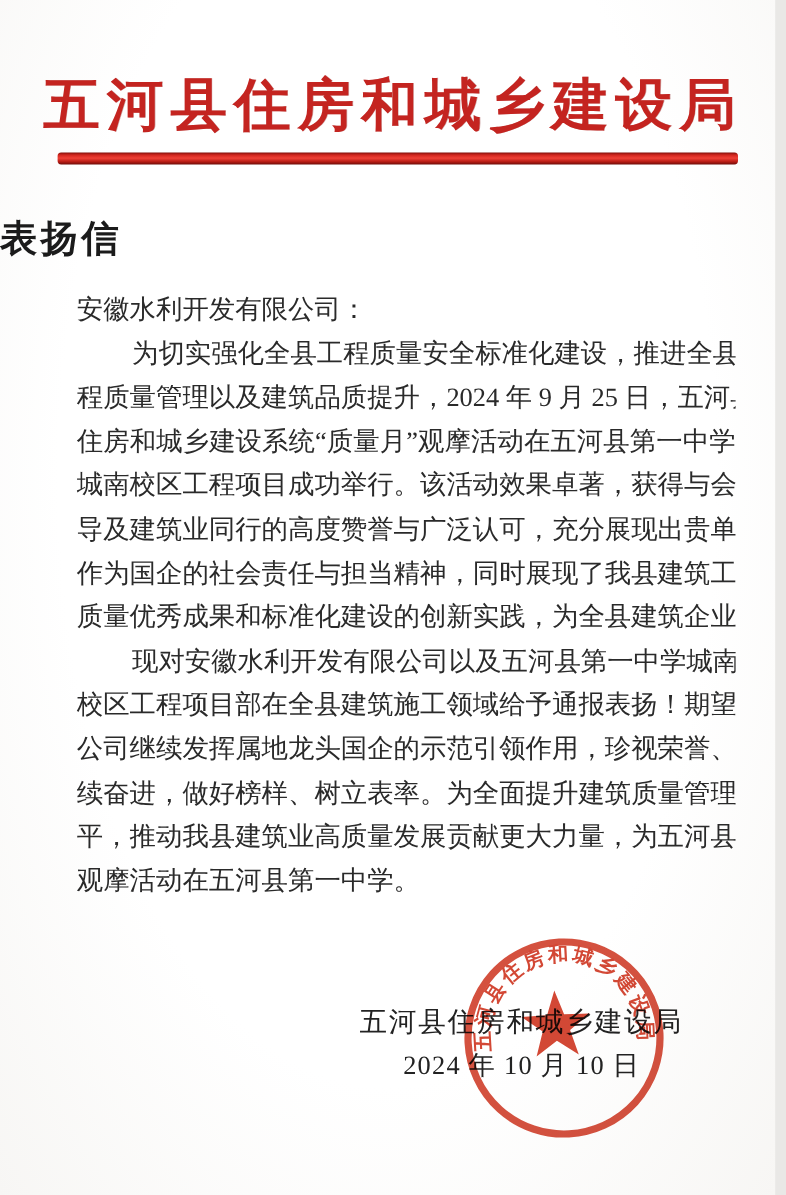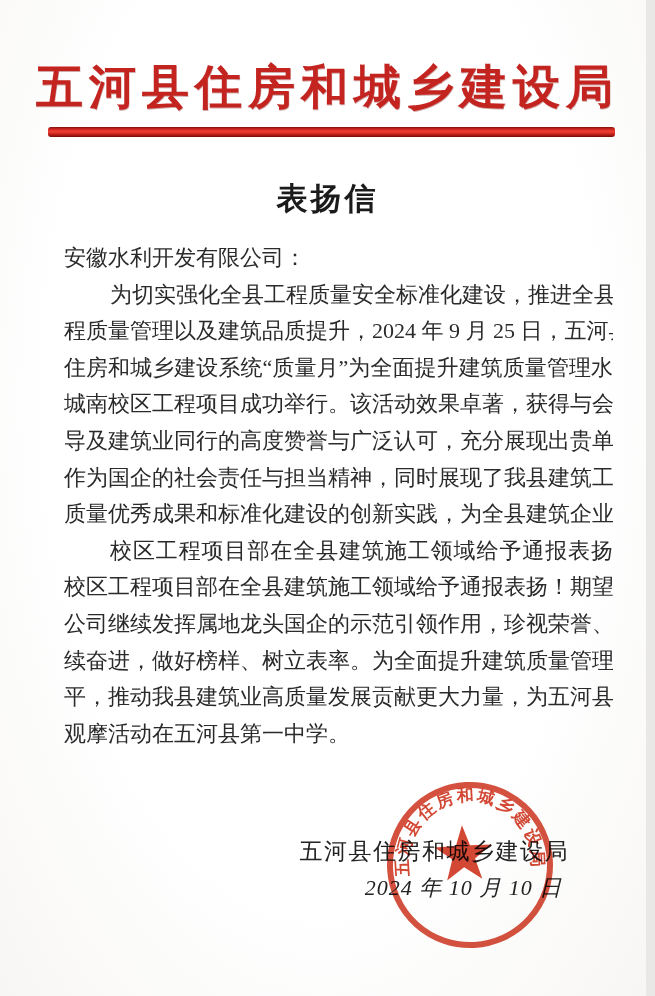--- a/index.html
+++ b/index.html
@@ -22,21 +22,21 @@
     text-shadow:0.5px 0.5px 0 rgba(120,10,8,0.35);
     white-space:nowrap;
   }
   .header-rule{
     position:absolute;top:127px;left:48px;width:567px;height:10px;
     border-radius:3px;
     background:linear-gradient(to bottom,#7e0f0a 0%,#d2261e 22%,#ef4036 48%,#b71b14 78%,#6f0d09 100%);
   }
   .letter-title{
     position:absolute;top:178px;left:0;width:655px;
-    text-align:center;
+    text-align:left;
     font-size:31px;font-weight:bold;letter-spacing:3px;
     color:#1b1b1b;
   }
   .body-text{
     position:absolute;top:240px;left:64px;width:549px;
     font-size:22px;line-height:36.6px;
     color:#2a2a2a;
   }
   .line{
     height:36.6px;overflow:hidden;white-space:nowrap;
@@ -45,23 +45,22 @@
   }
   .line.short{text-align-last:left;}
   .line.indent{padding-left:46px;}
   .signature{
     position:absolute;top:836px;right:77px;
     font-size:23px;letter-spacing:1.5px;color:#222;
     white-space:nowrap;
   }
   .date-line{
     position:absolute;top:873px;left:336px;width:255px;
-    text-align:center;font-size:22px;letter-spacing:1px;color:#222;
+    font-size:22px;letter-spacing:1px;color:#222;
     white-space:nowrap;
-    font-style:italic;
   }
   .seal{
     position:absolute;left:380px;top:775px;width:180px;height:180px;
     mix-blend-mode:multiply;opacity:0.92;
     transform:rotate(-3deg);
   }
 </style>
 </head>
 <body>
 
@@ -71,27 +70,27 @@
 
   <div class="header-rule"></div>
 
   <div class="letter-title">表扬信</div>
 
   <div class="body-text">
     <div class="line short">安徽水利开发有限公司：</div>
 
     <div class="line indent">为切实强化全县工程质量安全标准化建设，推进全县工</div>
     <div class="line">程质量管理以及建筑品质提升，2024 年 9 月 25 日，五河县</div>
-    <div class="line">住房和城乡建设系统“质量月”为全面提升建筑质量管理水</div>
+    <div class="line">住房和城乡建设系统“质量月”观摩活动在五河县第一中学</div>
     <div class="line">城南校区工程项目成功举行。该活动效果卓著，获得与会领</div>
     <div class="line">导及建筑业同行的高度赞誉与广泛认可，充分展现出贵单位</div>
     <div class="line">作为国企的社会责任与担当精神，同时展现了我县建筑工程</div>
     <div class="line">质量优秀成果和标准化建设的创新实践，为全县建筑企业树</div>
 
-    <div class="line indent">校区工程项目部在全县建筑施工领域给予通报表扬</div>
+    <div class="line indent">现对安徽水利开发有限公司以及五河县第一中学城南</div>
     <div class="line">校区工程项目部在全县建筑施工领域给予通报表扬！期望贵</div>
     <div class="line">公司继续发挥属地龙头国企的示范引领作用，珍视荣誉、继</div>
     <div class="line">续奋进，做好榜样、树立表率。为全面提升建筑质量管理水</div>
     <div class="line">平，推动我县建筑业高质量发展贡献更大力量，为五河县的</div>
     <div class="line short">观摩活动在五河县第一中学。</div>
   </div>
 
   <div class="signature">五河县住房和城乡建设局</div>
 
   <div class="date-line">2024 年 10 月 10 日</div>

